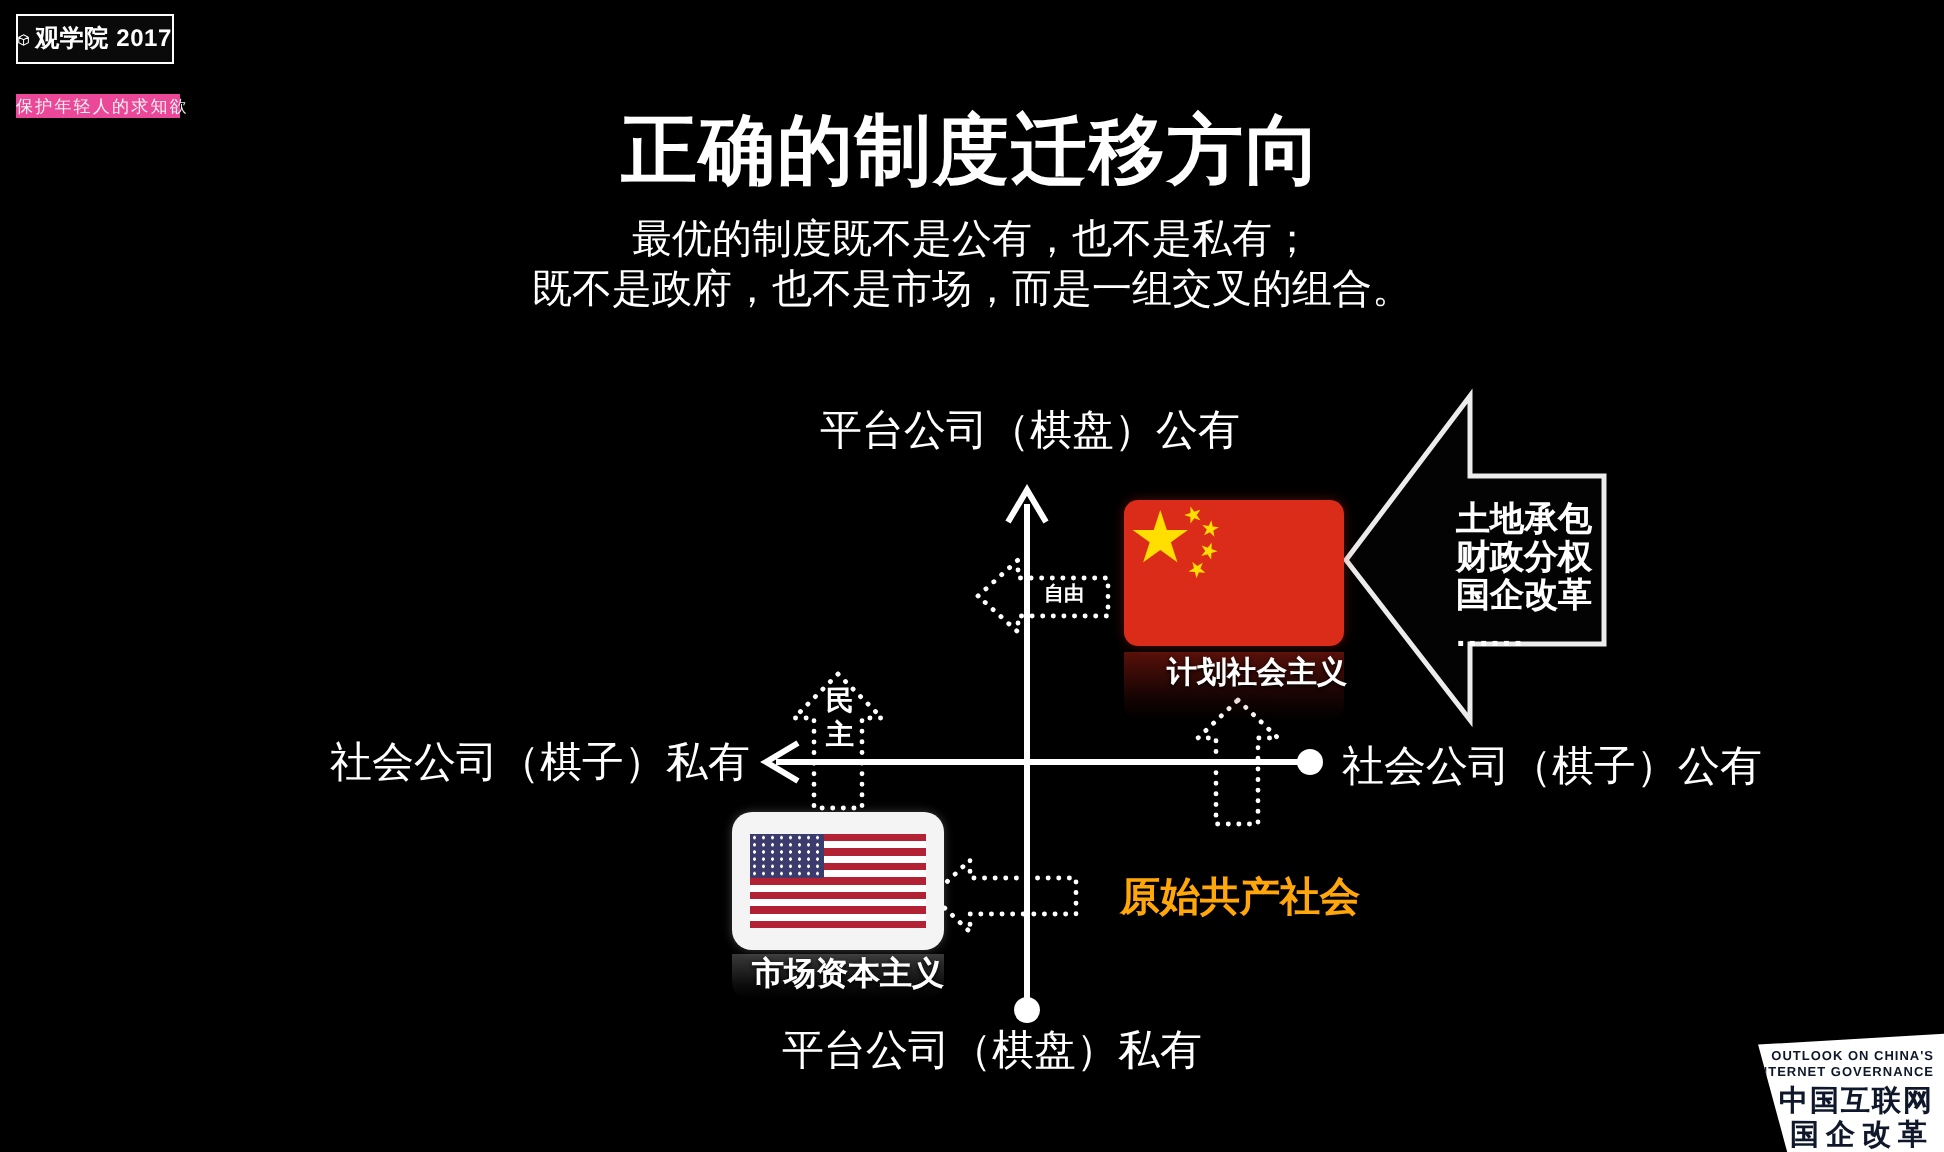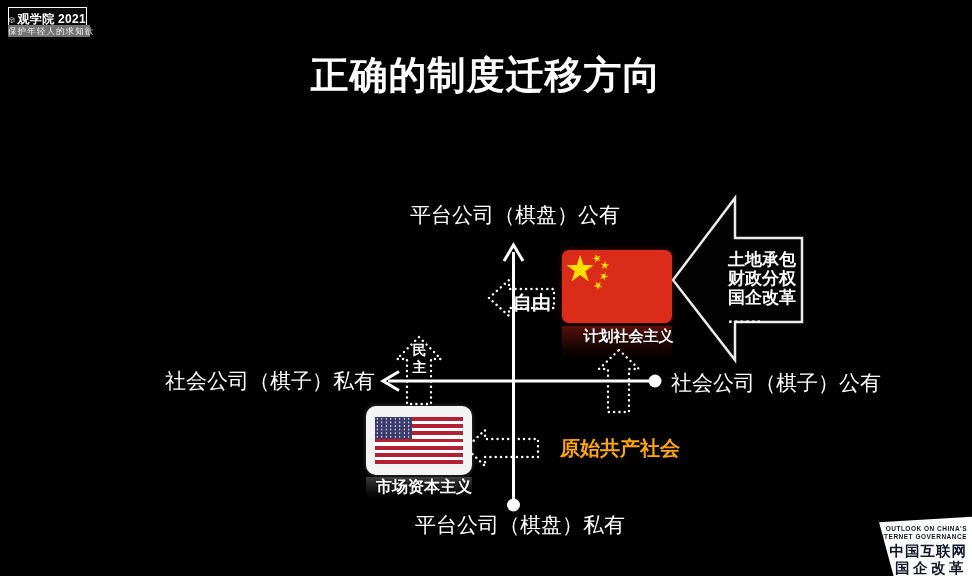--- a/index.html
+++ b/index.html
@@ -4,43 +4,43 @@
 <style>
   html,body{margin:0;padding:0;background:#000;}
   .slide{position:relative;width:972px;height:576px;background:#000;overflow:hidden;
          font-family:"Liberation Sans", sans-serif;color:#fff;}
   .abs{position:absolute;}
 
   
   .brand-box{left:8px;top:7px;width:79px;height:25px;border:1.5px solid #fff;background:#0a0a0a;
              display:flex;align-items:center;justify-content:center;gap:3px;box-sizing:border-box;}
   .brand-name{font-size:12px;font-weight:700;white-space:nowrap;letter-spacing:0.3px;}
-  .brand-tagline{left:8px;top:25px;width:82px;height:12px;background:#737373;color:#f2f2f2;
+  .brand-tagline{left:8px;top:47px;width:82px;height:12px;background:#ec4899;color:#f2f2f2;
                  font-size:8.5px;letter-spacing:1.1px;text-align:right;line-height:12px;white-space:nowrap;}
 
   
   .title{left:0;right:0;top:50px;text-align:center;font-size:38px;font-weight:700;letter-spacing:1px;}
   .subtitle{left:0;right:0;top:108px;text-align:center;font-size:20px;line-height:25px;font-weight:500;}
 
   
   .axis-label{font-size:21px;font-weight:400;white-space:nowrap;}
   .axis-top{left:515px;top:201px;transform:translateX(-50%);}
-  .axis-bottom{left:520px;top:511px;transform:translateX(-50%);}
+  .axis-bottom{left:496px;top:511px;transform:translateX(-50%);}
   .axis-left{right:597px;top:367px;text-align:left;}
   .axis-right{left:671px;top:369px;}
 
   
   .orange-label{font-size:20px;font-weight:700;color:#FFA60A;white-space:nowrap;transform:translateX(-50%);}
   .market-socialism{left:415px;top:285px;}
   .primitive-communism{left:620px;top:435px;}
 
   
-  .dash-label{font-size:19px;font-weight:700;color:#fff;}
+  .dash-label{font-size:10px;font-weight:700;color:#fff;}
   .freedom-label{left:532px;top:290px;transform:translateX(-50%);white-space:nowrap;}
-  .democracy-label{left:412px;top:342px;width:15px;word-break:break-all;line-height:16.5px;font-size:14px;text-align:center;}
+  .democracy-label{left:412px;top:342px;width:15px;word-break:break-all;line-height:16.5px;font-size:14px;text-align:right;}
 
   
   .flag-cn{left:562px;top:250px;width:110px;height:73px;background:#DB2B19;border-radius:7px;
            box-shadow:0 0 6px rgba(219,43,25,0.35);}
   .star{position:absolute;color:#FFDE00;line-height:1;}
   .star-big{left:2px;top:1px;font-size:36px;}
   .star-s1{left:30px;top:3px;font-size:11px;transform:rotate(-18deg);}
   .star-s2{left:38px;top:10px;font-size:11px;transform:rotate(8deg);}
   .star-s3{left:37px;top:21px;font-size:11px;transform:rotate(20deg);}
   .star-s4{left:31px;top:30px;font-size:11px;transform:rotate(40deg);}
@@ -107,25 +107,29 @@
       <polygon points="419,337 441,359 431,359 431,404 407,404 407,359 397,359"></polygon>
       <polygon points="619,350 639,369 629,369 629,412 608,412 608,369 599,369"></polygon>
       <polygon points="466,448 485,430 485,439 538,439 538,457 485,457 485,466"></polygon>
     </g>
   </svg>
 
   <div class="abs brand-box">
     <svg width="11" height="12" viewBox="0 0 12 13">
       <path d="M6,0.8 L11.2,3.5 L11.2,9.5 L6,12.2 L0.8,9.5 L0.8,3.5 Z M0.8,3.5 L6,6.2 L11.2,3.5 M6,6.2 L6,12.2" fill="none" stroke="#fff" stroke-width="1.1"></path>
     </svg>
-    <span class="brand-name">观学院 2021</span>
+    <span class="brand-name">观学院 2017</span>
   </div>
   <div class="abs brand-tagline">保护年轻人的求知欲</div>
 
   <div class="abs title">正确的制度迁移方向</div>
+  <div class="abs subtitle">
+    <div>最优的制度既不是公有，也不是私有；</div>
+    <div>既不是政府，也不是市场，而是一组交叉的组合。</div>
+  </div>
 
   <div class="abs axis-label axis-top">平台公司（棋盘）公有</div>
   <div class="abs axis-label axis-bottom">平台公司（棋盘）私有</div>
   <div class="abs axis-label axis-left">社会公司（棋子）私有</div>
   <div class="abs axis-label axis-right">社会公司（棋子）公有</div>
 
   <div class="abs orange-label primitive-communism">原始共产社会</div>
 
   <div class="abs dash-label freedom-label">自由</div>
   <div class="abs dash-label democracy-label">民主</div>

